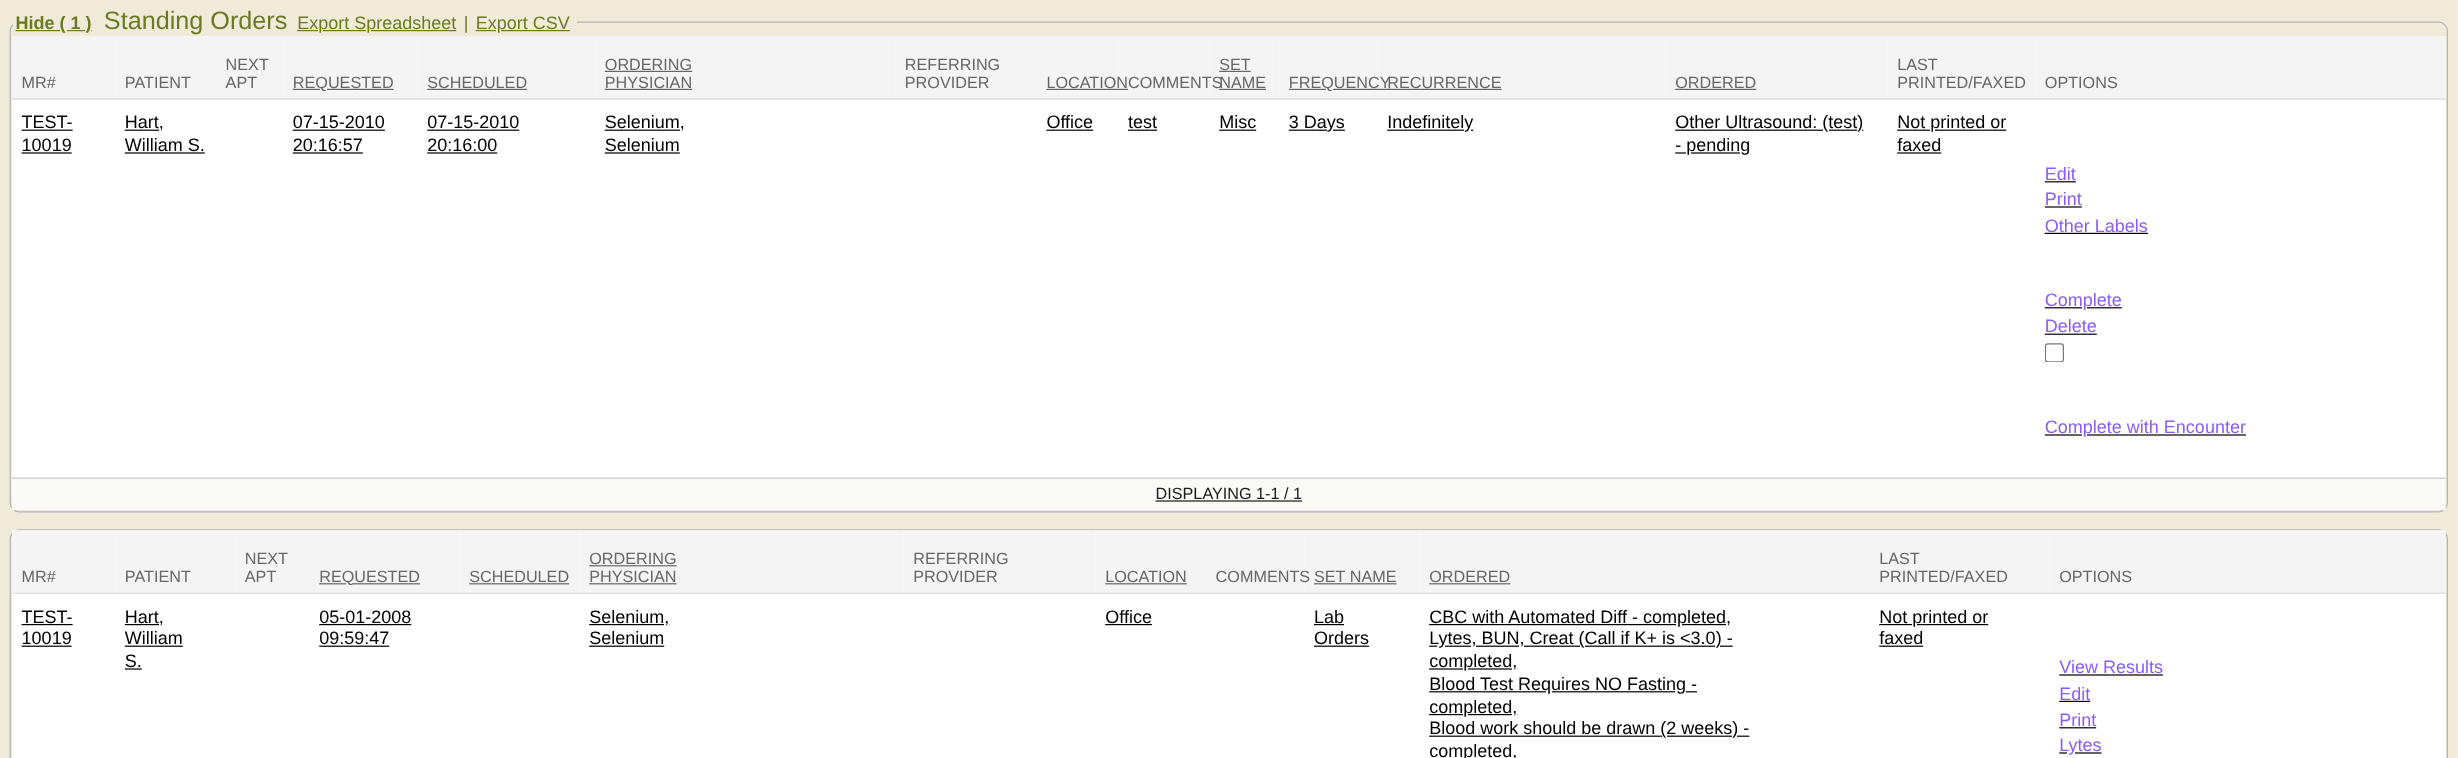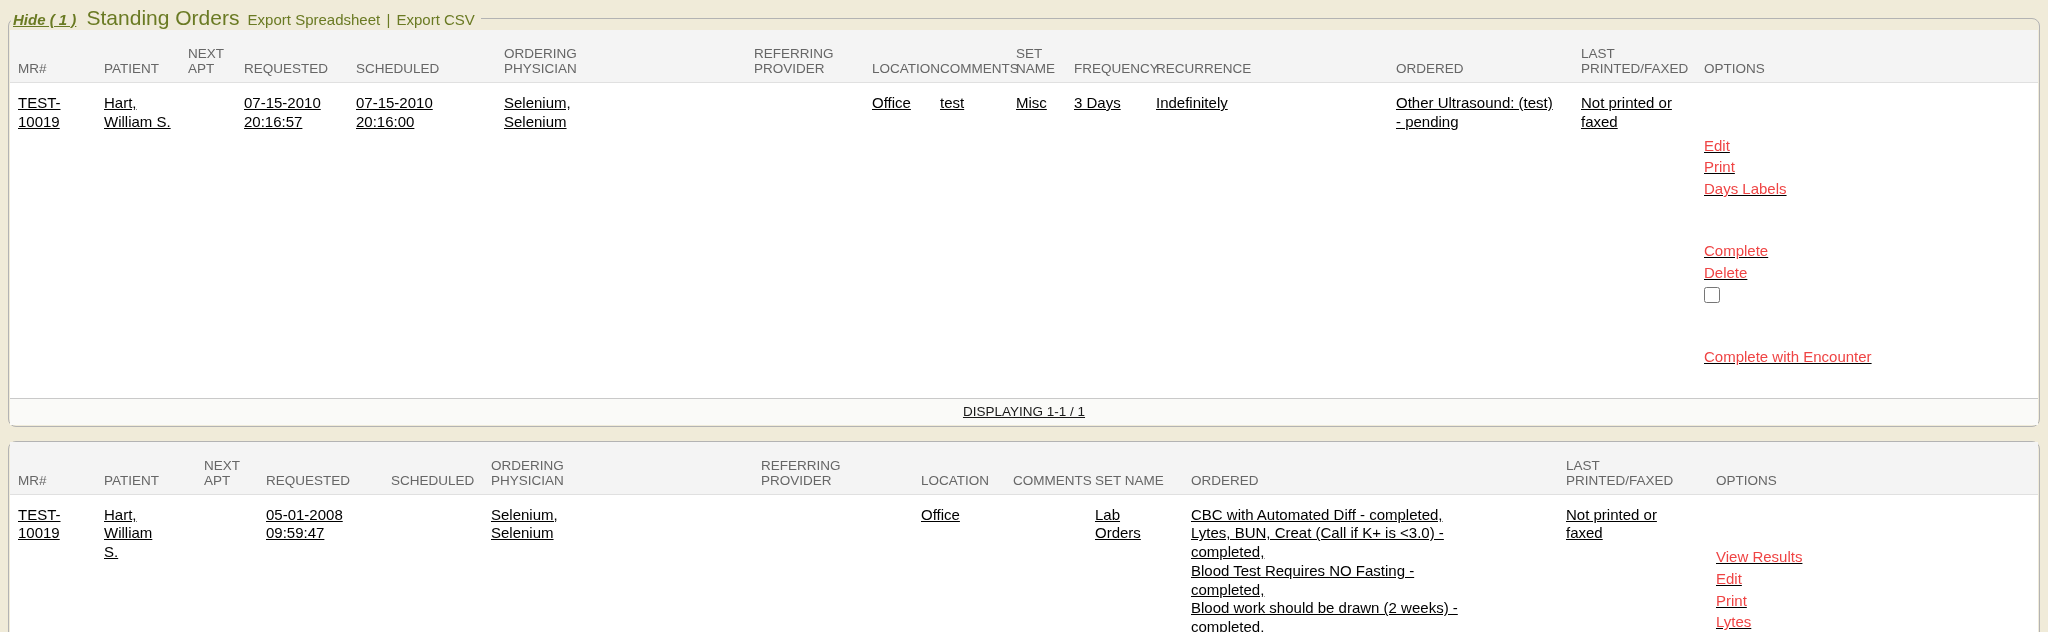--- a/index.html
+++ b/index.html
@@ -26,28 +26,28 @@
     margin-left: 1px;
     padding: 0 6px 0 2px;
     white-space: nowrap;
   }
   legend.section-legend a { color: #6a7a23; }
   a.hide-link {
     font-weight: bold;
     text-decoration: underline;
     font-size: 15px;
     cursor: pointer;
-    font-style: italic;
   }
   span.section-title {
     color: #6a7a23;
     font-size: 21px;
     padding: 0 4px 16px 6px;
   }
   a.export-link {
+    text-decoration: underline;
     font-size: 15px;
     cursor: pointer;
   }
   span.legend-pipe { color: #6a7a23; font-size: 15px; padding: 0 2px; }
 
   table.orders-table {
     width: 100%;
     border-collapse: collapse;
     table-layout: fixed;
     background: #fff;
@@ -56,21 +56,21 @@
   th {
     font-size: 13.5px;
     font-weight: normal;
     color: #666;
     text-align: left;
     vertical-align: bottom;
     padding: 16px 8px 6px 8px;
     white-space: pre-line;
     border-bottom: 1px solid #e0e0e0;
   }
-  th.sortable { cursor: pointer; }
+  th.sortable { text-decoration: underline; cursor: pointer; }
   td {
     font-size: 15px;
     vertical-align: top;
     padding: 11px 8px;
     white-space: pre-line;
     line-height: 1.25;
     text-decoration: underline;
   }
   tr.data-row-standing td { height: 80px; }
   tr.data-row-completed td { height: 330px; }
@@ -79,21 +79,21 @@
     border-top: 1px solid #c9c9c9;
     background: #fafaf8;
     text-align: center;
     font-size: 13.5px;
     color: #1a1a1a;
     padding: 5px 0 6px 0;
     text-decoration: underline;
   }
 
   .opt-link {
-    color: #ef4444;
+    color: #8b5cf6;
     text-decoration: none;
     cursor: pointer;
     margin-right: 14px;
     white-space: nowrap;
   }
   .opt-line { line-height: 1.45; }
   input.row-checkbox {
     width: 16px;
     height: 16px;
     vertical-align: -3px;
@@ -175,21 +175,21 @@
           <td>3 Days</td>
           <td>Indefinitely</td>
           <td>Other Ultrasound: (test)
 - pending</td>
           <td>Not printed or
 faxed</td>
           <td>
             <div class="opt-line">
               <a class="opt-link">Edit</a>
               <a class="opt-link">Print</a>
-              <a class="opt-link">Days Labels</a>
+              <a class="opt-link">Other Labels</a>
             </div>
             <div class="opt-line">
               <a class="opt-link">Complete</a>
               <a class="opt-link">Delete</a>
               <input type="checkbox" class="row-checkbox" style="">
             </div>
             <div class="opt-line">
               <a class="opt-link">Complete with Encounter</a>
             </div>
           </td>

